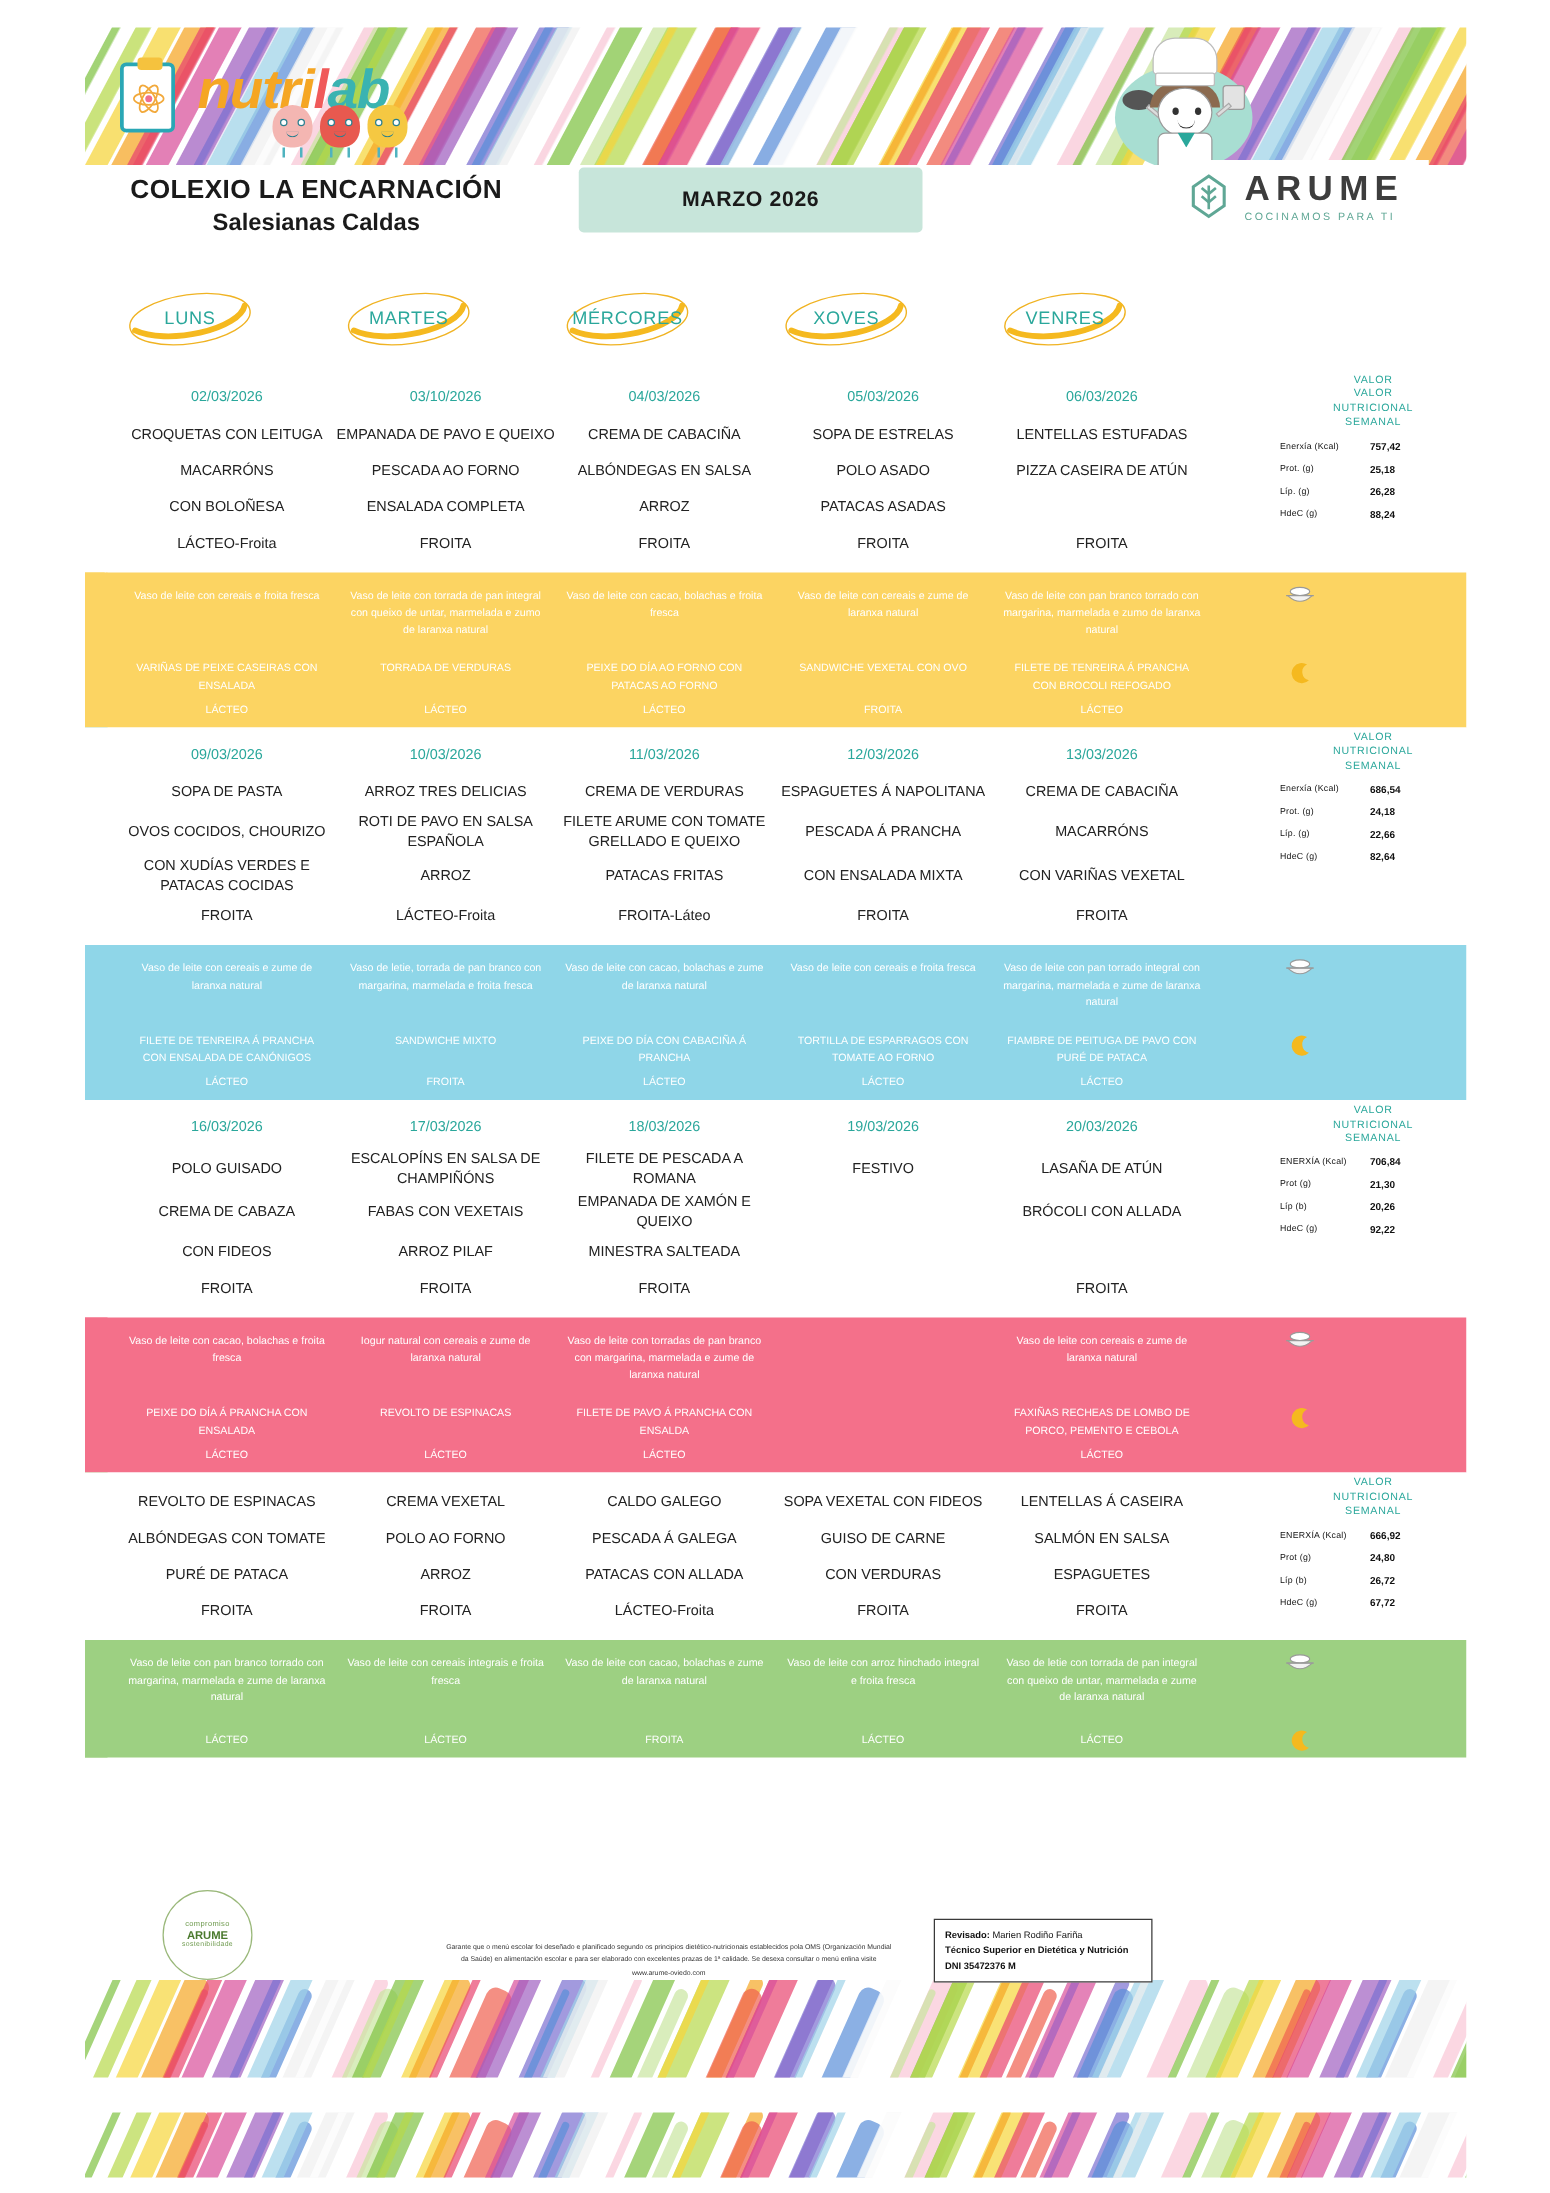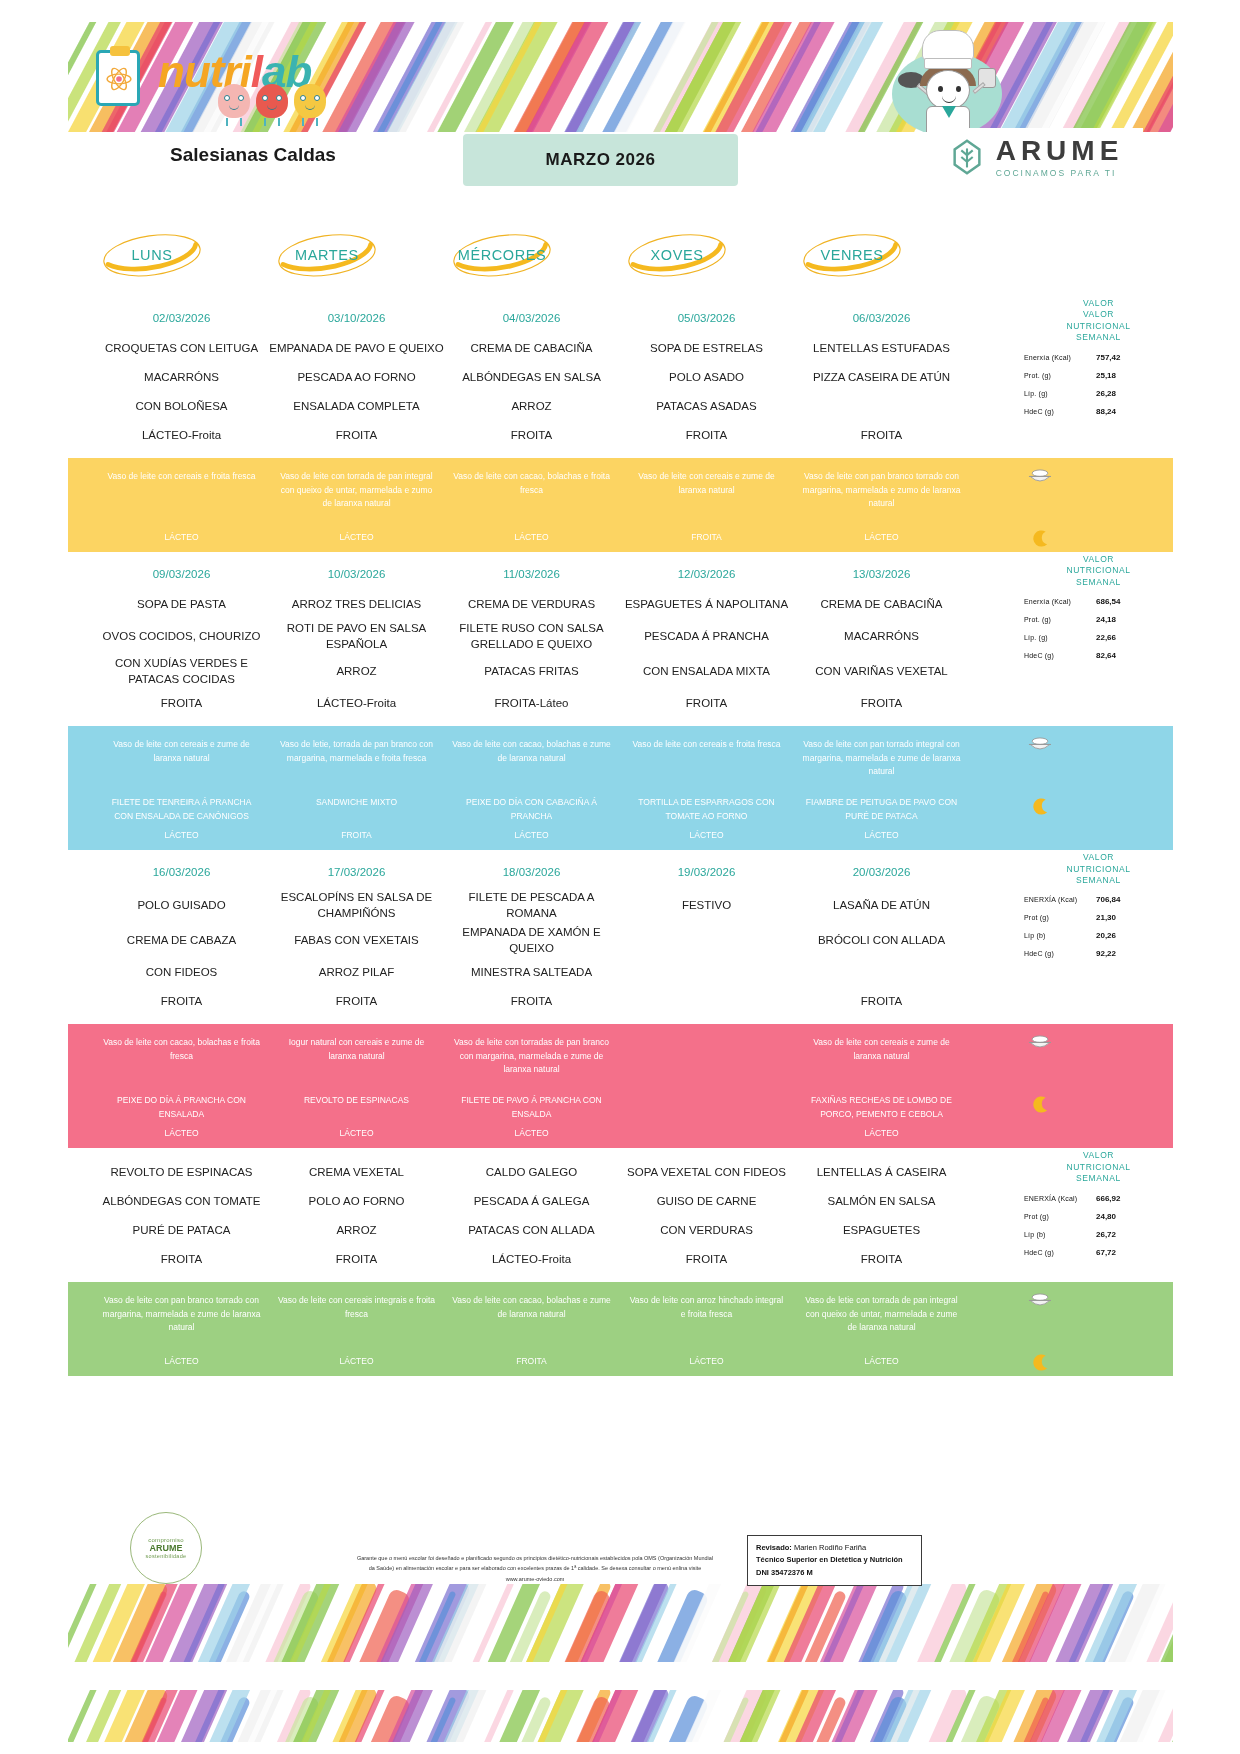--- a/index.html
+++ b/index.html
@@ -293,20 +293,21 @@
     <div class="hat"></div>
       <div class="hatband"></div>
     <div class="eye l"></div>
       <div class="eye r"></div>
       <div class="smile"></div>
   </div>
 </div>
 
 <div class="titlerow">
   <div class="school">
+    <div class="l1">COLEXIO LA ENCARNACIÓN</div>
     <div class="l2">Salesianas Caldas</div>
   </div>
   <div class="monthwrap">
     <div class="m">MARZO 2026</div>
   </div>
   <div class="arume">
     <svg class="tree" viewBox="0 0 40 40">
       <path d="M20 3 L33 12 L33 28 L20 37 L7 28 L7 12 Z" fill="none" stroke="#5fa795" stroke-width="2.6"></path>
       <line x1="20" y1="11" x2="20" y2="31" stroke="#5fa795" stroke-width="2.2"></line>
       <line x1="20" y1="18" x2="14" y2="13" stroke="#5fa795" stroke-width="2.2"></line>
@@ -429,20 +430,27 @@
             <div class="cell">Vaso de leite con cereais e zume de laranxa natural</div>
             <div class="cell">Vaso de leite con pan branco torrado con margarina, marmelada e zumo de laranxa natural</div>
           </div>
           <div class="bowl-ico"><svg viewBox="0 0 40 28">
   <ellipse cx="20" cy="8" rx="12" ry="5" fill="#fff" stroke="#9a9a9a" stroke-width="1.4"></ellipse>
   <path d="M5 13 Q20 27 35 13 Z" fill="#f2f2f2" stroke="#9a9a9a" stroke-width="1.4"></path>
   <line x1="3" y1="13" x2="37" y2="13" stroke="#9a9a9a" stroke-width="1.6"></line>
 </svg></div>
         </div>
         <div class="dinner">
+          <div class="row5" style="padding-left:26px;padding-right:155px">
+            <div class="cell">VARIÑAS DE PEIXE CASEIRAS CON ENSALADA</div>
+            <div class="cell">TORRADA DE VERDURAS</div>
+            <div class="cell">PEIXE DO DÍA AO FORNO CON PATACAS AO FORNO</div>
+            <div class="cell">SANDWICHE VEXETAL CON OVO</div>
+            <div class="cell">FILETE DE TENREIRA Á PRANCHA CON BROCOLI REFOGADO</div>
+          </div>
           <div class="moon-ico"><svg viewBox="0 0 30 30">
   <path d="M22 22 A11 11 0 1 1 20 5 A9 9 0 0 0 22 22 Z" fill="#f5b91f"></path>
 </svg></div>
         </div>
         <div class="lacteo">
           <div class="row5" style="padding-left:26px;padding-right:155px">
             <div class="cell">LÁCTEO</div>
             <div class="cell">LÁCTEO</div>
             <div class="cell">LÁCTEO</div>
             <div class="cell">FROITA</div>
@@ -466,21 +474,21 @@
         <div class="row5" style="padding-left:26px">
           <div class="cell c-line">SOPA DE PASTA</div>
           <div class="cell c-line">ARROZ TRES DELICIAS</div>
           <div class="cell c-line">CREMA DE VERDURAS</div>
           <div class="cell c-line">ESPAGUETES Á NAPOLITANA</div>
           <div class="cell c-line">CREMA DE CABACIÑA</div>
         </div>
         <div class="row5" style="padding-left:26px">
           <div class="cell c-line">OVOS COCIDOS, CHOURIZO</div>
           <div class="cell c-line">ROTI DE PAVO EN SALSA ESPAÑOLA</div>
-          <div class="cell c-line">FILETE RUSO CON SALSA GRELLADO E QUEIXO</div>
+          <div class="cell c-line">FILETE ARUME CON TOMATE GRELLADO E QUEIXO</div>
           <div class="cell c-line">PESCADA Á PRANCHA</div>
           <div class="cell c-line">MACARRÓNS</div>
         </div>
         <div class="row5" style="padding-left:26px">
           <div class="cell c-line">CON XUDÍAS VERDES E PATACAS COCIDAS</div>
           <div class="cell c-line">ARROZ</div>
           <div class="cell c-line">PATACAS FRITAS</div>
           <div class="cell c-line">CON ENSALADA MIXTA</div>
           <div class="cell c-line">CON VARIÑAS VEXETAL</div>
         </div>

